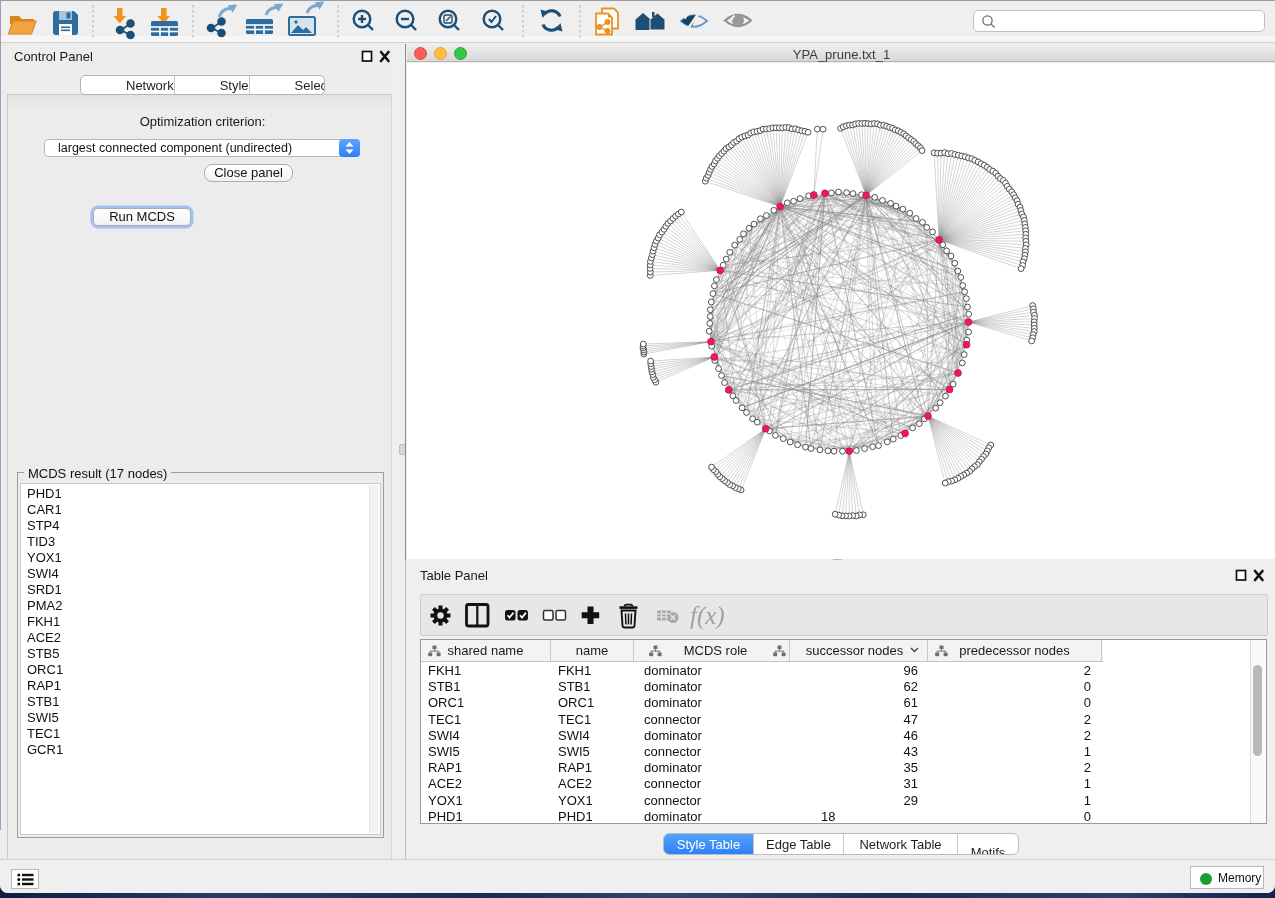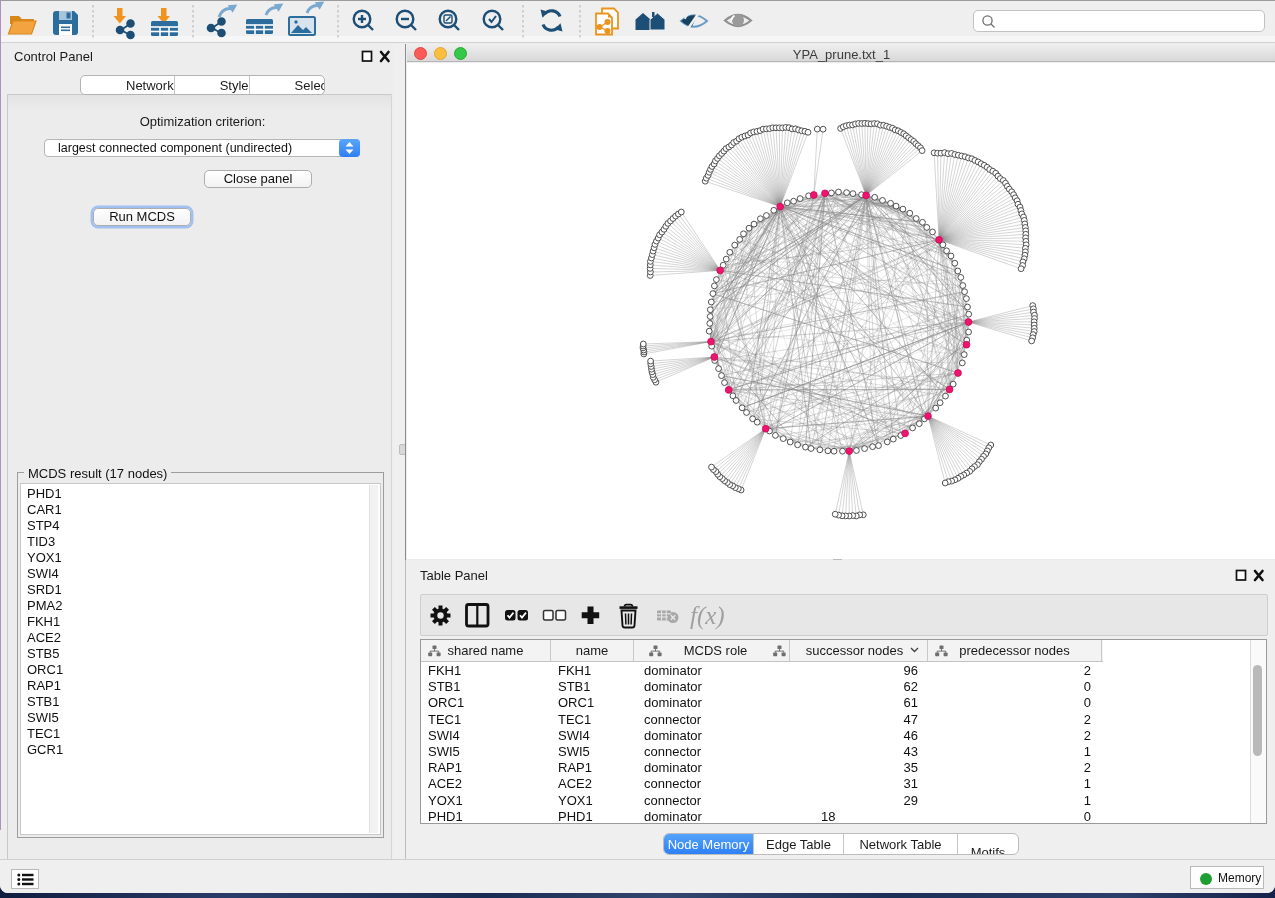--- a/index.html
+++ b/index.html
@@ -24,21 +24,21 @@
 #tabbar .tab:last-child { border-right:none; }
 #tabbar .tab.sel { background:linear-gradient(#50a1fa,#2e7ff6); color:#fff; }
 #optlabel { position:absolute; left:0; top:70px; width:405px; text-align:center; font-size:13px; color:#1a1a1a; }
 #combo { position:absolute; left:44px; top:95px; width:316px; height:18px; background:#fff;
   border:1px solid #b5b5b5; border-radius:4px; font-size:12.5px; color:#111; line-height:16px; padding-left:13px; }
 #combo .stepper { position:absolute; right:-1px; top:-1px; width:21px; height:18px; border-radius:4px;
   background:linear-gradient(#5ba6fb,#2d7ef6); }
 .btn { position:absolute; height:18px; background:linear-gradient(#ffffff,#f2f2f2); border:1px solid #adadad;
   border-radius:5px; font-size:13px; color:#111; text-align:center; line-height:16px; }
 #runbtn { left:93px; top:126px; width:98px; box-shadow:0 0 0 2.5px rgba(110,165,245,.6);margin-top:38px; }
-#closebtn { left:204px; top:126px; width:108px; }
+#closebtn { left:204px; top:120px; width:89px;border-radius:8px; }
 #groupbox { position:absolute; left:17px; top:428px; width:367px; height:366px; border:1px solid #9d9d9d; }
 #grouplabel { position:absolute; left:24px; top:422px; background:#ececec; padding:0 4px; font-size:13px; color:#111; }
 #mcdslist { position:absolute; left:20px; top:439px; width:361px; height:352px; background:#fff; border:1px solid #c8c8c8;
   font-size:13px; color:#111; line-height:16px; padding:2px 0 0 6px; }
 #mcdslist .sb { position:absolute; right:2px; top:1px; width:9px; height:348px; background:#f2f2f2; border-left:1px solid #e0e0e0; }
 
 #vsplit { position:absolute; left:393px; top:44px; width:12px; height:815px; background:#efefef; }
 #vsplit .grip { position:absolute; left:3px; top:400px; width:7px; height:11px; background:#d8d8d8; border:1px solid #bdbdbd; border-radius:2px; }
 
 #netwin { position:absolute; left:405px; top:44px; width:870px; height:516px; }
@@ -1516,21 +1516,21 @@
             <div class="c" style="left:223px">dominator</div>
             <div class="c" style="left:400px;width:97px;text-align:left">18</div>
             <div class="c" style="left:570px;width:100px;text-align:right">0</div>
           </div>
         </div>
       <div id="tscroll">
           <div class="thumb"></div>
         </div>
     </div>
     <div id="ttabs">
-      <div class="tab sel" style="width:90px">Node Memory</div>
+      <div class="tab sel" style="width:90px">Style Table</div>
       <div class="tab" style="width:90px">Edge Table</div>
       <div class="tab" style="width:114px">Network Table</div>
       <div class="tab" style="width:60px">Motifs</div>
     </div>
   </div>
   <div id="statusbar">
     <div id="listbtn">
         <svg width="17" height="13" viewBox="0 0 17 13" style="position:absolute;left:5px;top:3px">
       <g fill="#111">
             <circle cx="1.8" cy="2" r="1.5"></circle>

